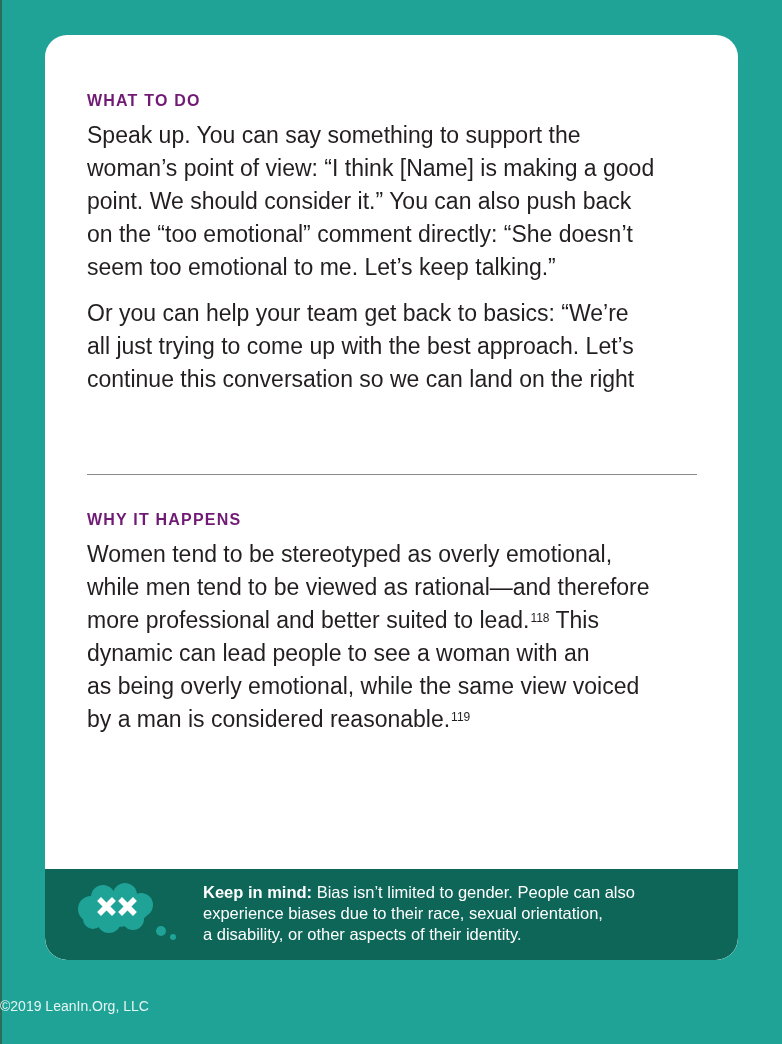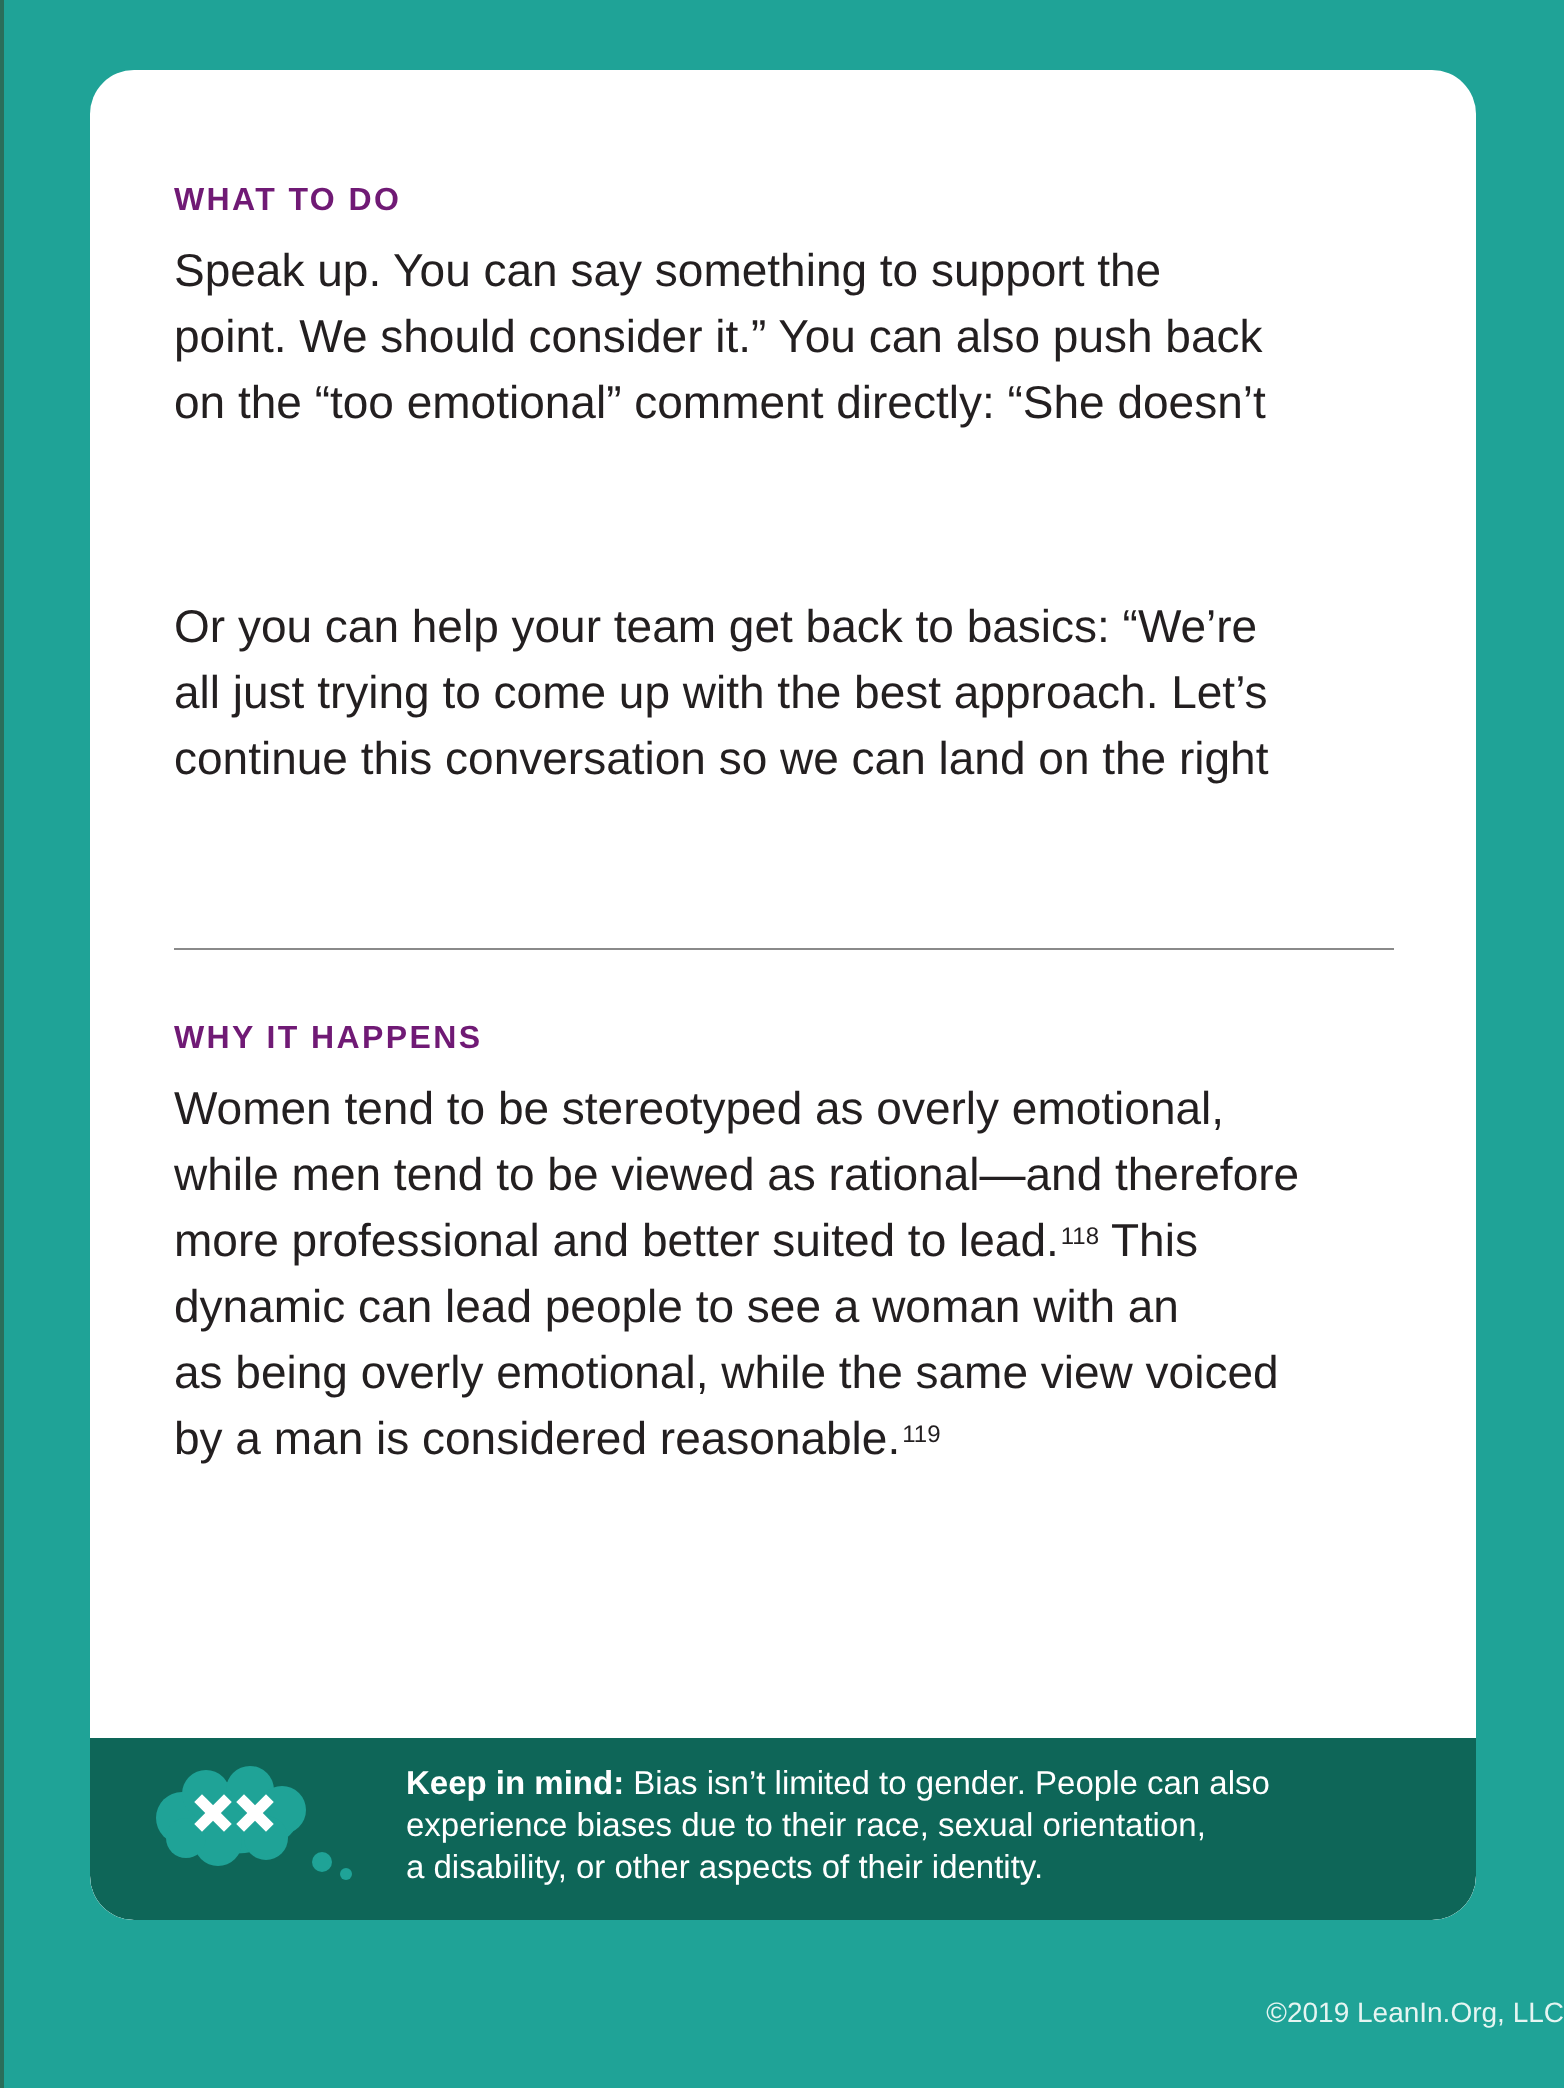--- a/index.html
+++ b/index.html
@@ -105,39 +105,41 @@
     }
     .banner-text b {
       font-weight: bold;
       margin-top: 48px;
     }
     .footer {
       position: absolute;
       left: 0;
       top: 998px;
       width: 782px;
-      text-align: right;
+      text-align: left;
       font-size: 14px;
       color: #e6f5f2;
     }
   </style>
 </head>
 <body>
 
 <div class="left-edge"></div>
 
 <div class="card">
   <div class="content">
 
     <div class="section-heading" style="top:57px;">WHAT TO DO</div>
 
     <div class="para" style="top:84px;">
       <span class="line">Speak up. You can say something to support the</span>
+      <span class="line">woman’s point of view: “I think [Name] is making a good</span>
       <span class="line">point. We should consider it.” You can also push back</span>
       <span class="line">on the “too emotional” comment directly: “She doesn’t</span>
+      <span class="line">seem too emotional to me. Let’s keep talking.”</span>
     </div>
 
     <div class="para" style="top:262px;">
       <span class="line">Or you can help your team get back to basics: “We’re</span>
       <span class="line">all just trying to come up with the best approach. Let’s</span>
       <span class="line">continue this conversation so we can land on the right</span>
     </div>
 
     <div class="rule"></div>
 

